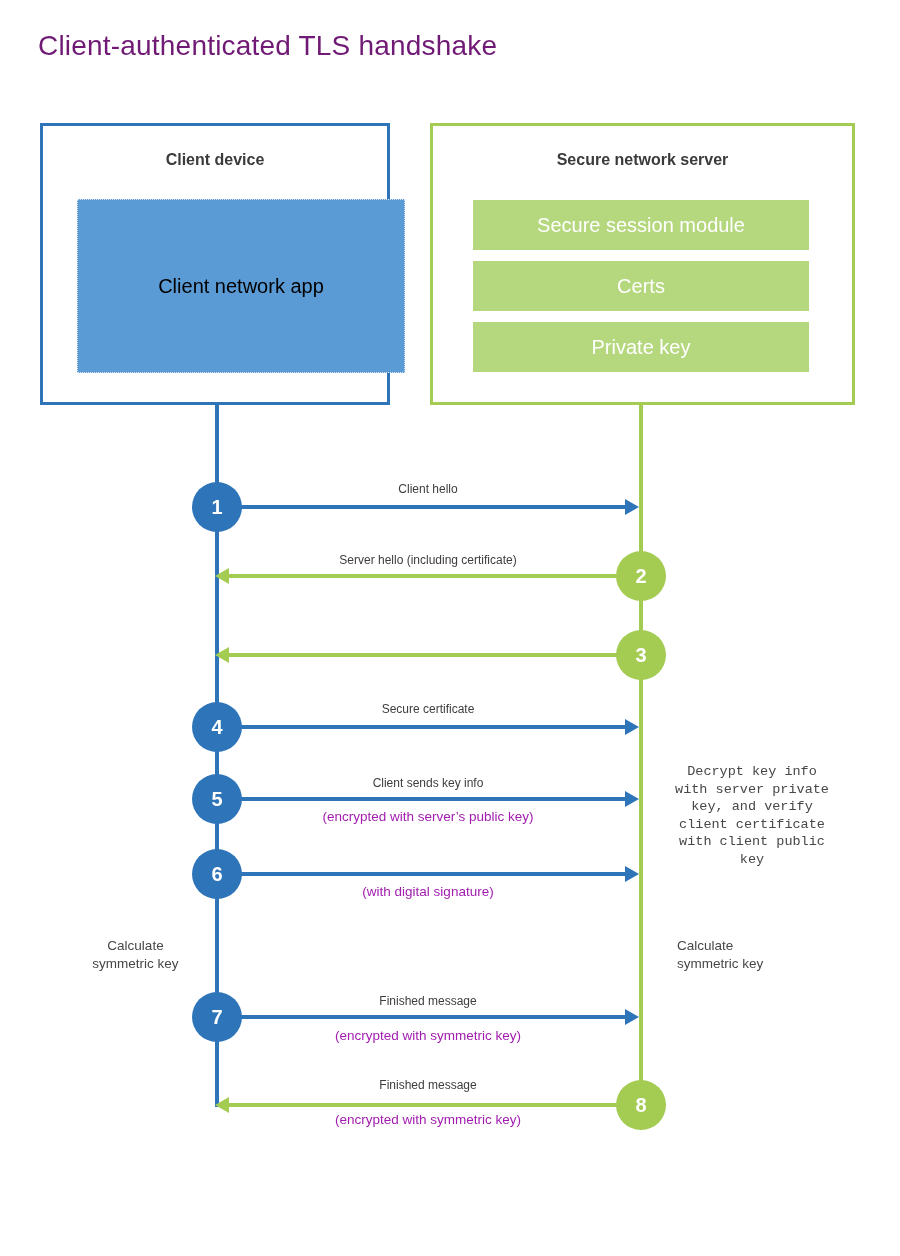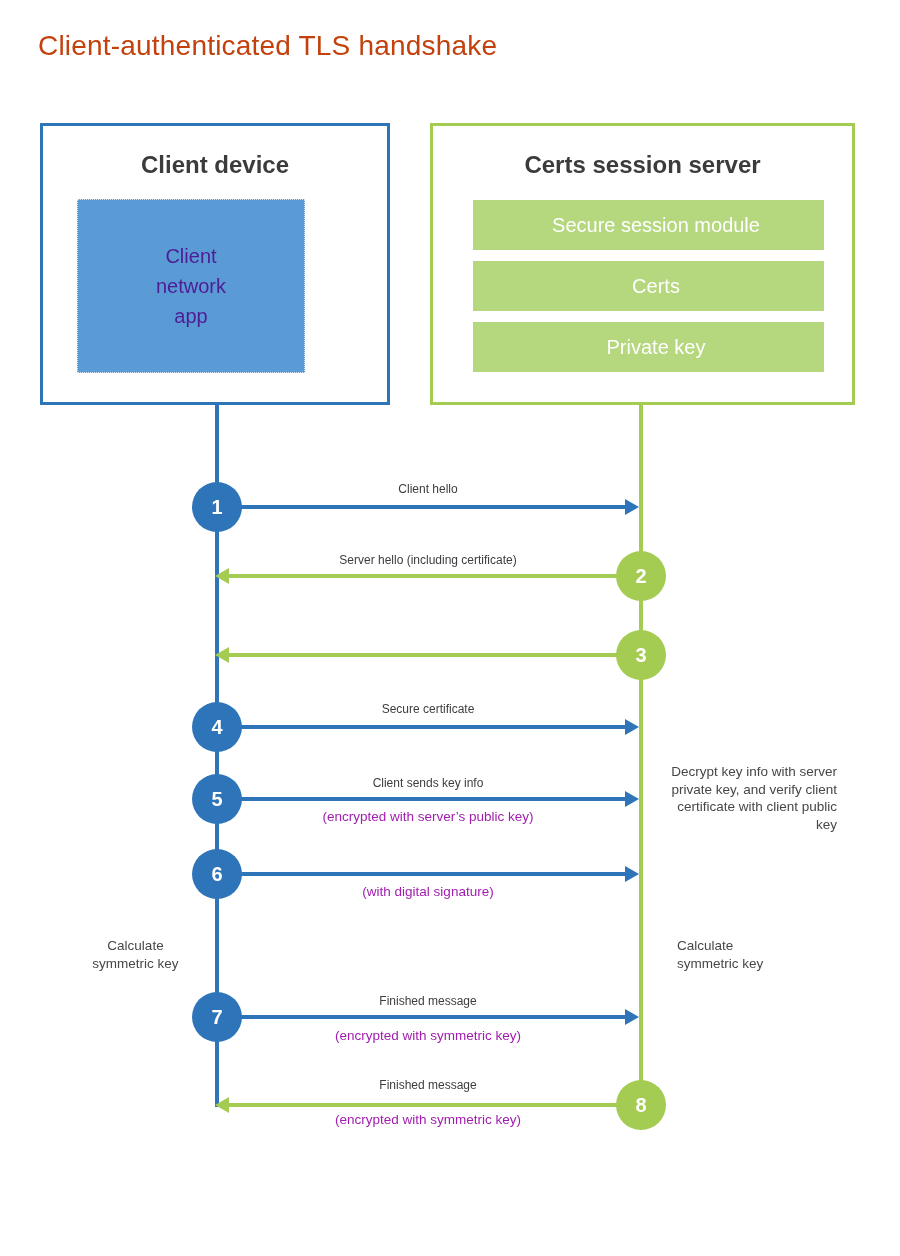--- a/index.html
+++ b/index.html
@@ -1,33 +1,33 @@
 <!DOCTYPE html>
 <html><head>
 <meta charset="utf-8">
 <style>
   html,body{margin:0;padding:0;background:#fff;}
   body{font-family:"Liberation Sans","DejaVu Sans",sans-serif;}
   #canvas{position:relative;width:900px;height:1256px;background:#fff;overflow:hidden;}
 
   
-  .page-title{position:absolute;left:38px;top:30px;font-size:28px;font-weight:300;color:#c2410c;letter-spacing:.2px;}
+  .page-title{position:absolute;left:38px;top:30px;font-size:28px;font-weight:300;color:#701a75;letter-spacing:.2px;}
 
   
   .actor-box{position:absolute;top:123px;height:282px;background:#fff;box-sizing:border-box;}
   .actor-box.client{left:40px;width:350px;border:3px solid #2e74b8;}
   .actor-box.server{left:430px;width:425px;border:3px solid #a4cc52;}
-  .actor-title{position:absolute;left:0;right:0;top:25px;text-align:center;font-size:24px;font-weight:700;color:#3b3b3b;}
+  .actor-title{position:absolute;left:0;right:0;top:25px;text-align:center;font-size:16px;font-weight:700;color:#3b3b3b;}
 
-  .client-app{position:absolute;left:77px;top:199px;width:228px;height:174px;background:#5b9bd5;
+  .client-app{position:absolute;left:77px;top:199px;width:328px;height:174px;background:#5b9bd5;
     border:1px dotted #d8e4f0;box-sizing:border-box;display:flex;align-items:center;justify-content:center;
-    color:#4c1d95;font-size:20px;text-align:center;line-height:1.5;padding:0 60px;}
+    color:#000000;font-size:20px;text-align:center;line-height:1.5;padding:0 60px;}
 
   .server-bar{position:absolute;left:473px;width:336px;height:50px;background:#b5d77e;
-    display:flex;align-items:center;justify-content:center;color:#fff;font-size:20px;padding-left:15px;}
+    display:flex;align-items:center;justify-content:center;color:#fff;font-size:20px;}
   .bar-1{top:200px;} .bar-2{top:261px;} .bar-3{top:322px;}
 
   
   .lifeline{position:absolute;width:4px;top:404px;}
   .lifeline.blue{left:215px;height:703px;background:#2e74b8;}
   .lifeline.green{left:639px;height:701px;background:#a4cc52;}
 
   
   .circle{position:absolute;width:50px;height:50px;border-radius:50%;display:flex;align-items:center;justify-content:center;
     color:#fff;font-size:20px;font-weight:700;z-index:3;}
@@ -54,40 +54,40 @@
 
   
   .msg{position:absolute;left:228px;width:400px;text-align:center;font-size:12px;color:#3d3d3d;line-height:22px;}
   .sub{position:absolute;left:228px;width:400px;text-align:center;font-size:13.5px;color:#a21caf;line-height:18px;}
   .m1{top:478px;} .m2{top:549px;} .m3{top:628px;} .m4{top:698px;}
   .m5{top:772px;} .m6{top:847px;} .m7{top:990px;} .m8{top:1074px;}
   .u5{top:808px;} .u6{top:883px;} .u7{top:1027px;} .u8{top:1111px;}
 
   
   .note{position:absolute;font-size:13.5px;color:#474747;line-height:17.5px;}
-  .note-decrypt{left:667px;top:763px;width:170px;text-align:right;}
+  .note-decrypt{left:667px;top:763px;width:170px;text-align:center;font-family:Liberation Mono, monospace;}
   .note-calc-left{left:78px;top:937px;width:115px;text-align:center;}
   .note-calc-right{left:677px;top:937px;width:120px;text-align:left;}
 </style>
 </head>
 <body>
 
 <div id="canvas">
 
   <div class="page-title">Client-authenticated TLS handshake</div>
 
   <div class="actor-box client">
     <div class="actor-title">Client device</div>
   </div>
   <div class="client-app">
     <span>Client network app</span>
   </div>
 
   <div class="actor-box server">
-    <div class="actor-title">Certs session server</div>
+    <div class="actor-title">Secure network server</div>
   </div>
   <div class="server-bar bar-1">
     <span>Secure session module</span>
   </div>
   <div class="server-bar bar-3">
     <span>Private key</span>
   </div>
   <div class="server-bar bar-2">
     <span>Certs</span>
   </div>

